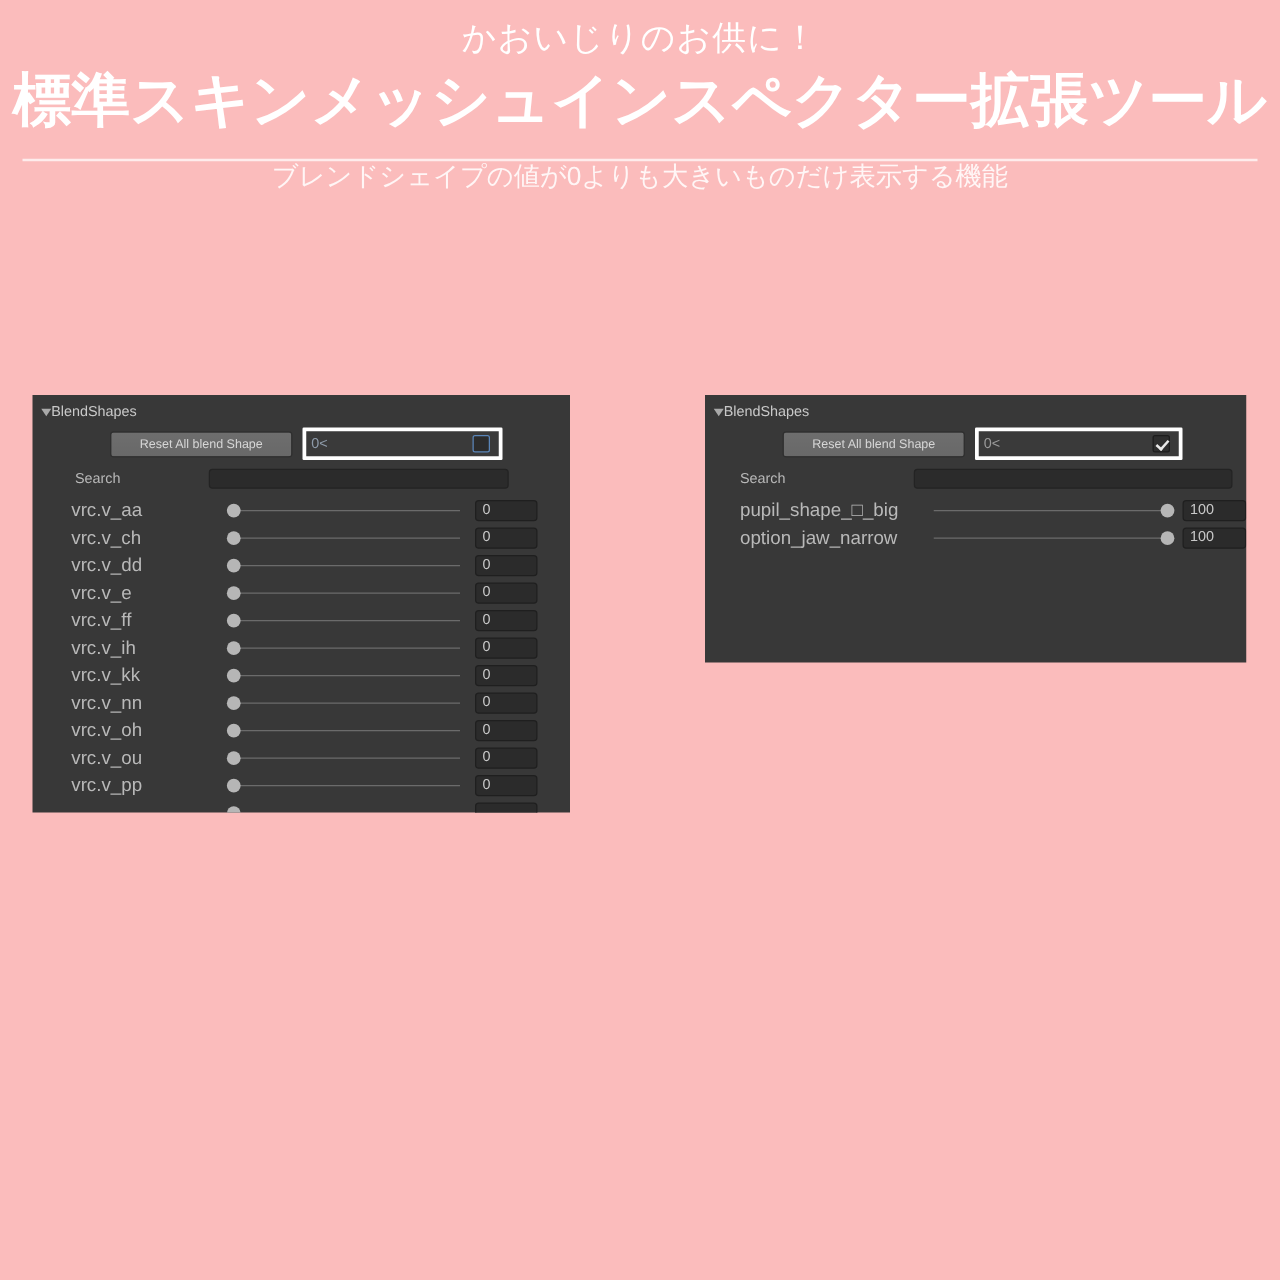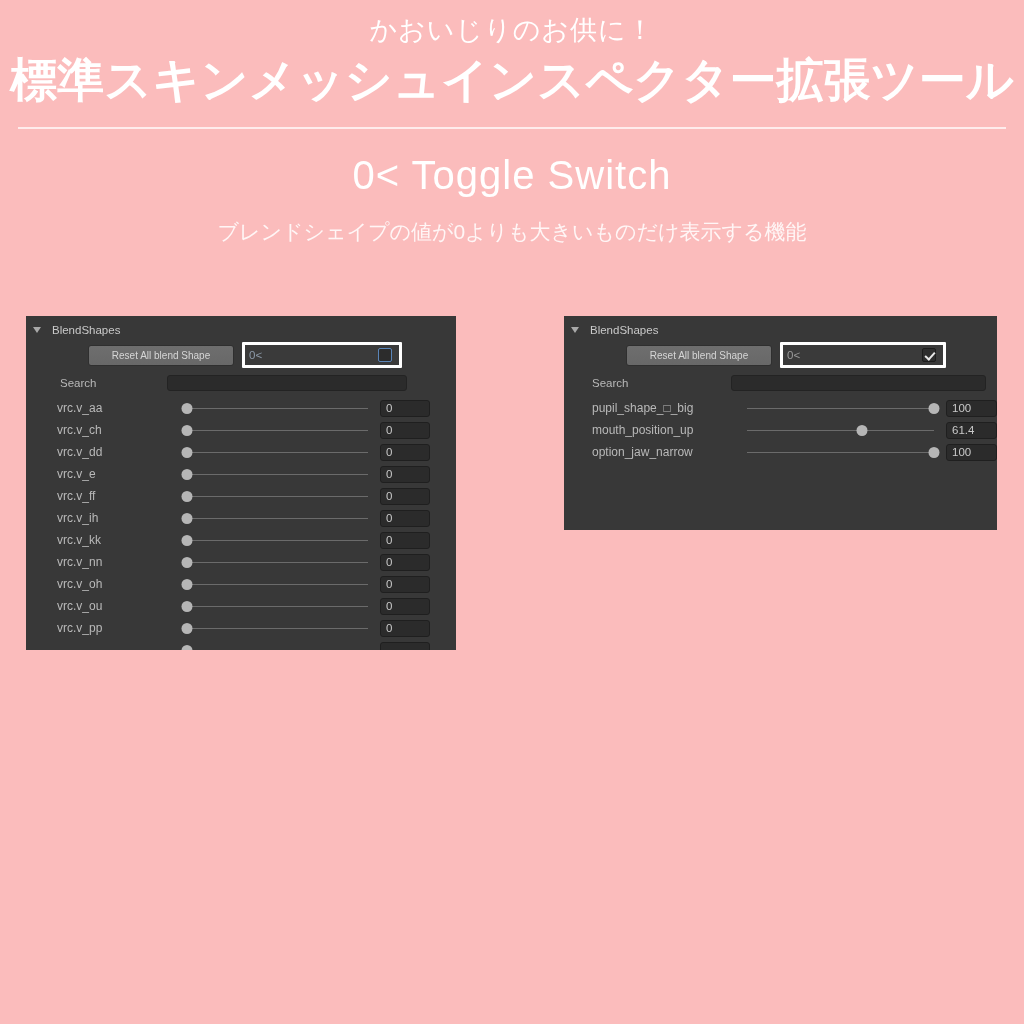--- a/index.html
+++ b/index.html
@@ -82,21 +82,21 @@
   .panel-right {
     left: 564px;
     top: 316px;
     width: 433px;
     height: 214px;
   }
 
   .foldout {
     display: flex;
     align-items: center;
-    gap: 11px;
+    gap: 0;
     padding: 5px 0 0 7px;
     height: 17px;
     font-size: 11.5px;
     color: #c9c9c9;
   }
   .tri {
     width: 0;
     height: 0;
     border-left: 4.5px solid transparent;
     border-right: 4.5px solid transparent;
@@ -196,21 +196,21 @@
   .panel-left .search-field { width: 240px; }
   .panel-right .search-field { width: 255px; }
 
   .rows { margin-top: 5px; }
   .bs-row {
     display: flex;
     align-items: center;
     height: 22px;
   }
   .bs-name {
-    font-size: 12px;
+    font-size: 15px;
     color: #b9b9b9;
     box-sizing: border-box;
     white-space: nowrap;
     overflow: hidden;
   }
   .panel-left .bs-name { width: 155px; padding-left: 31px; }
   .panel-right .bs-name { width: 180px; padding-left: 28px; }
 
   .slider {
     position: relative;
@@ -257,21 +257,20 @@
   }
   .panel-left .valuebox { width: 50px; }
   .panel-right .valuebox { width: 52px; }
 </style>
 </head>
 <body>
 
 <div class="header">
   <div class="kicker">かおいじりのお供に！</div>
   <div class="main-title">標準スキンメッシュインスペクター拡張ツール</div>
-  <div class="section-title">0&lt; Toggle Switch</div>
   <div class="section-sub">ブレンドシェイプの値が0よりも大きいものだけ表示する機能</div>
 </div>
 <div class="rule"></div>
 
 <div class="panel panel-left">
   <div class="foldout">
     <span class="tri"></span>
     <span>BlendShapes</span>
   </div>
 
@@ -414,28 +413,20 @@
   <div class="rows">
       <div class="bs-row">
         <div class="bs-name">pupil_shape_□_big</div>
         <div class="slider">
           <div class="track"></div>
           <div class="handle" style="left: calc(100% - 6px);"></div>
         </div>
         <div class="valuebox">100</div>
       </div>
       <div class="bs-row">
-        <div class="bs-name">mouth_position_up</div>
-        <div class="slider">
-          <div class="track"></div>
-          <div class="handle" style="left: calc(61.4% - 1.368px);"></div>
-        </div>
-        <div class="valuebox">61.4</div>
-      </div>
-      <div class="bs-row">
         <div class="bs-name">option_jaw_narrow</div>
         <div class="slider">
           <div class="track"></div>
           <div class="handle" style="left: calc(100% - 6px);"></div>
         </div>
         <div class="valuebox">100</div>
       </div>
     </div>
 </div>
 

